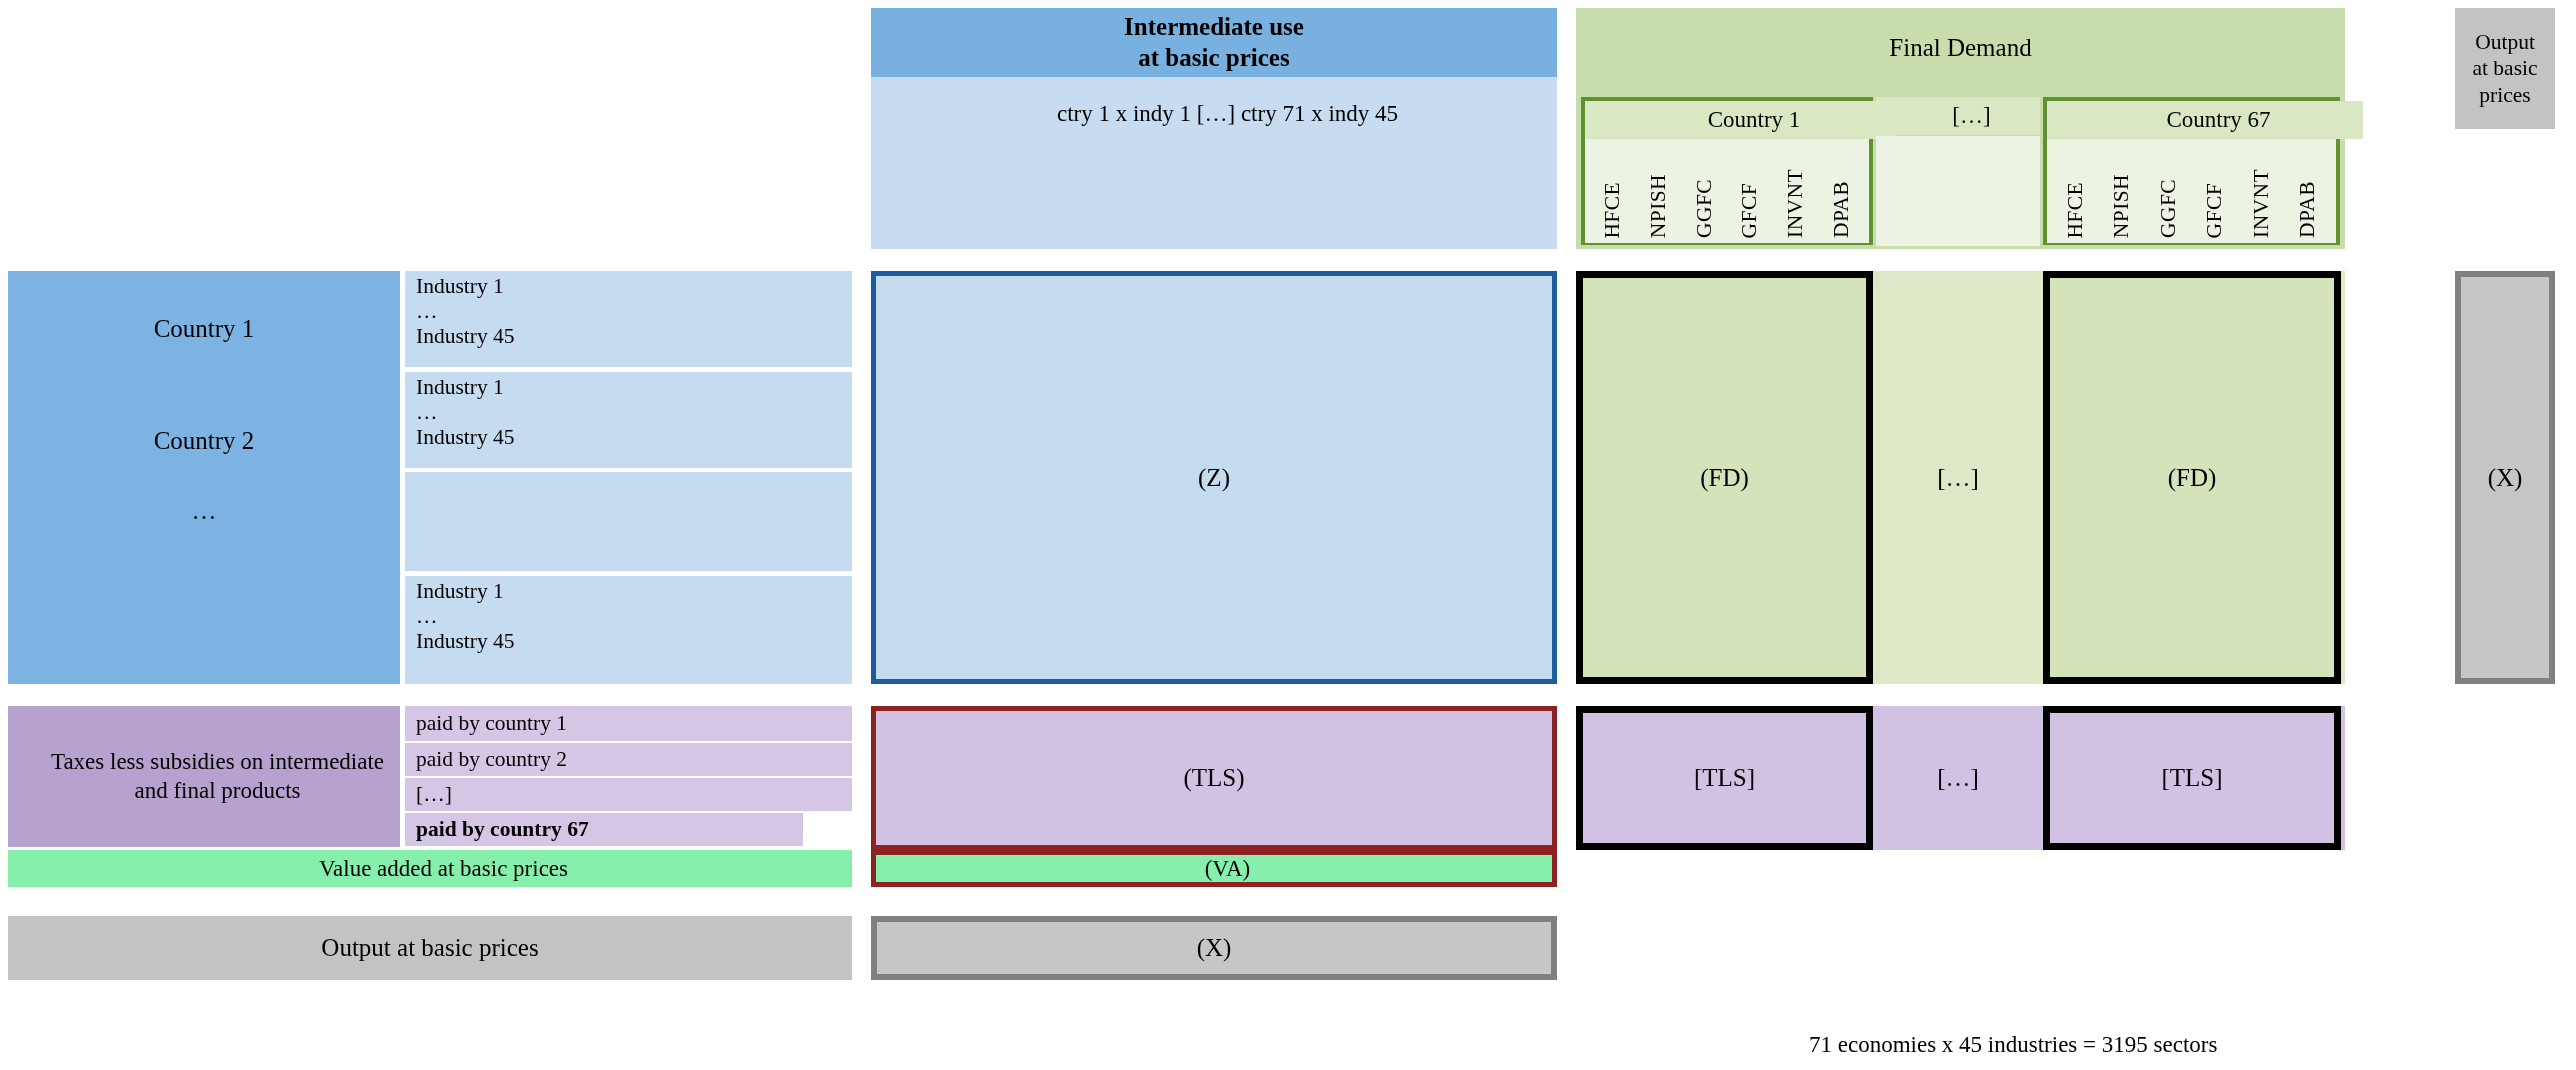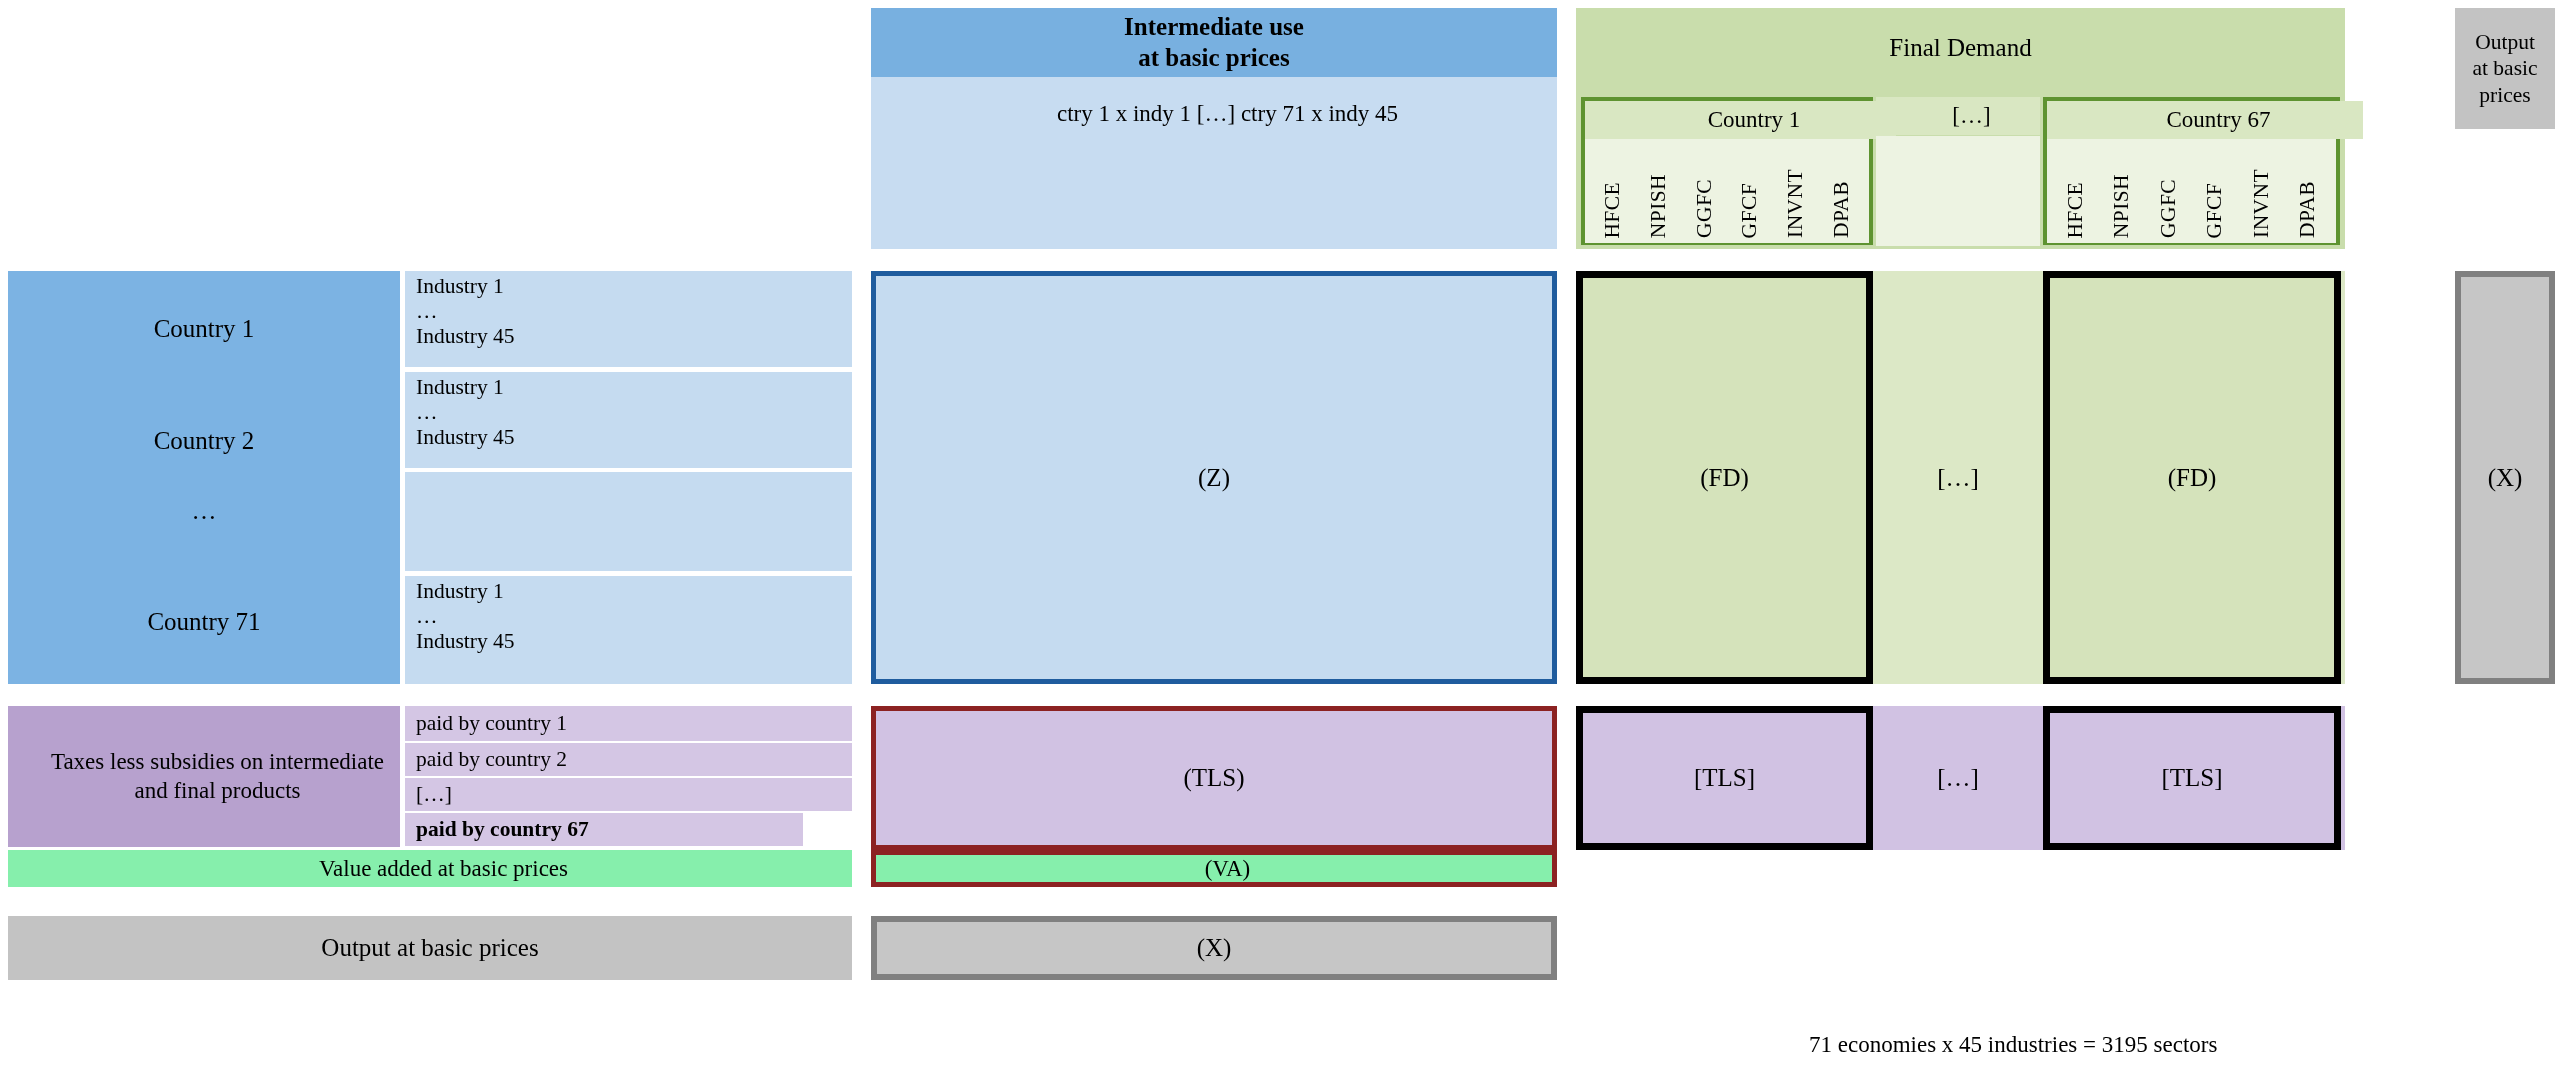--- a/index.html
+++ b/index.html
@@ -106,21 +106,20 @@
       <div>Output</div>
       <div>at basic</div>
       <div>prices</div>
     </div>
   </div>
 
   <div class="abs blue-dark" style="left:8px;top:271px;width:392px;height:413px;">
     <div class="abs ctr fs-lg" style="left:0;top:40px;width:392px;height:35px;">Country 1</div>
     <div class="abs ctr fs-lg" style="left:0;top:144px;width:392px;height:35px;margin-top:8px;">Country 2</div>
     <div class="abs ctr fs-lg" style="left:0;top:222px;width:392px;height:35px;">…</div>
-    <div class="abs ctr fs-lg" style="left:0;top:333px;width:392px;height:35px;">Country 71</div>
   </div>
 
   <div class="abs blue-light stack pad-l" style="left:405px;top:271px;width:447px;height:96px;padding-top:3.2px;">
     <div class="fs-sm">Industry 1</div>
     <div class="fs-sm">…</div>
     <div class="fs-sm">Industry 45</div>
   </div>
   <div class="abs blue-light stack pad-l" style="left:405px;top:372px;width:447px;height:96px;padding-top:3.2px;">
     <div class="fs-sm">Industry 1</div>
     <div class="fs-sm">…</div>

